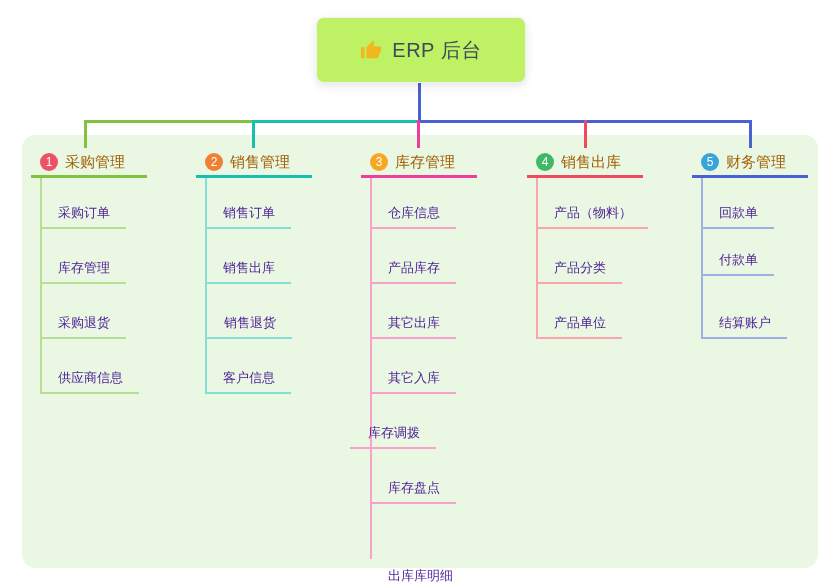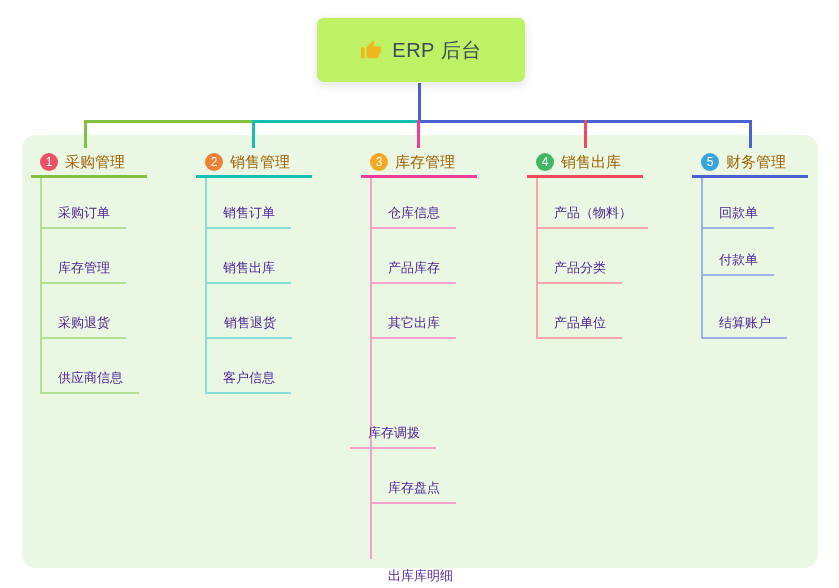--- a/index.html
+++ b/index.html
@@ -80,20 +80,21 @@
     <div class="child-node" style="left: 206px; top: 315px; border-bottom-color: rgb(135, 222, 214);">销售退货</div>
     <div class="child-node" style="left: 205px; top: 370px; border-bottom-color: rgb(135, 222, 214);">客户信息</div>
     <div class="branch-header" style="left: 361px; top: 149px; width: 116px; border-bottom-color: rgb(238, 62, 155);">
       <span class="badge" style="background: rgb(246, 167, 35);">3</span>
       <span class="branch-label">库存管理</span>
     </div>
     <div class="line" style="left: 370px; top: 176px; width: 2px; height: 383px; background: rgb(246, 162, 204);"></div>
     <div class="child-node" style="left: 370px; top: 205px; border-bottom-color: rgb(246, 162, 204);">仓库信息</div>
     <div class="child-node" style="left: 370px; top: 260px; border-bottom-color: rgb(246, 162, 204);">产品库存</div>
     <div class="child-node" style="left: 370px; top: 315px; border-bottom-color: rgb(246, 162, 204);">其它出库</div>
+    <div class="child-node" style="left: 370px; top: 370px; border-bottom-color: rgb(246, 162, 204);">其它入库</div>
     <div class="child-node" style="left: 350px; top: 425px; border-bottom-color: rgb(246, 162, 204);">库存调拨</div>
     <div class="child-node" style="left: 370px; top: 480px; border-bottom-color: rgb(246, 162, 204);">库存盘点</div>
     <div class="child-node" style="left: 370px; top: 535px; border-bottom-color: rgb(246, 162, 204); margin-top: 33px;">出库库明细</div>
     <div class="branch-header" style="left: 527px; top: 149px; width: 116px; border-bottom-color: rgb(240, 74, 94);">
       <span class="badge" style="background: rgb(63, 185, 102);">4</span>
       <span class="branch-label">销售出库</span>
     </div>
     <div class="line" style="left: 536px; top: 176px; width: 2px; height: 163px; background: rgb(248, 165, 174);"></div>
     <div class="child-node" style="left: 536px; top: 205px; border-bottom-color: rgb(248, 165, 174);">产品（物料）</div>
     <div class="child-node" style="left: 536px; top: 260px; border-bottom-color: rgb(248, 165, 174);">产品分类</div>

